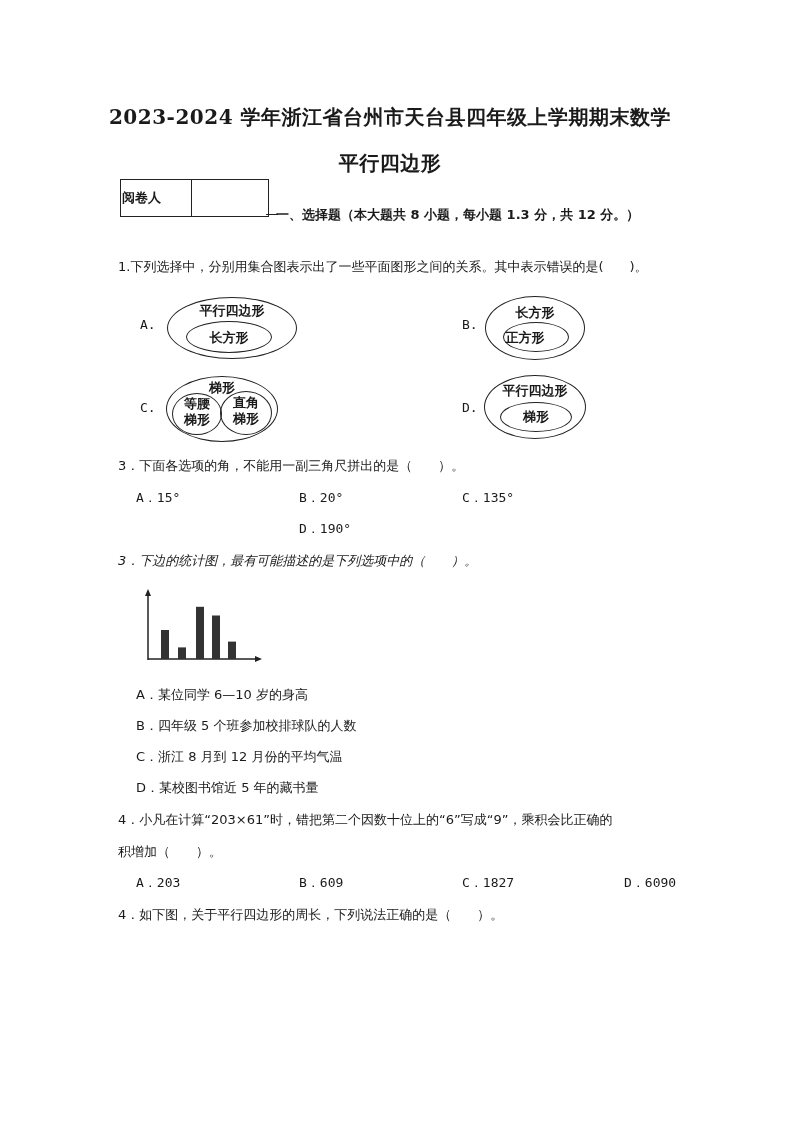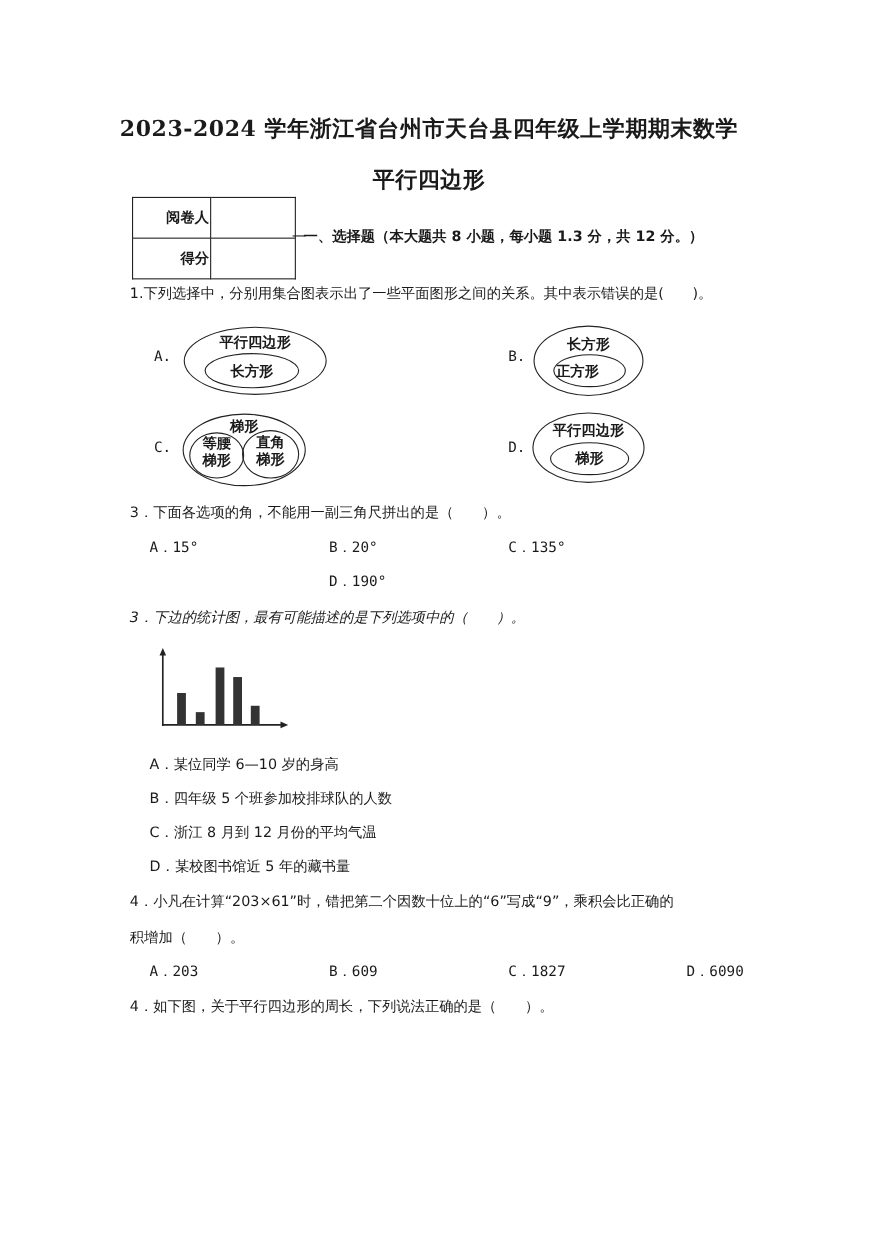--- a/index.html
+++ b/index.html
@@ -3,21 +3,21 @@
 <meta charset="utf-8">
 <style>
   html, body { margin:0; padding:0; background:#ffffff; }
   body { width:793px; height:1122px; position:relative; overflow:hidden; color:#1a1a1a;
          font-family:"DejaVu Serif", "Liberation Serif", serif; }
   .abs { position:absolute; }
   .title { left:0; width:780px; text-align:center; font-weight:bold; font-size:20px; letter-spacing:0.5px; }
   .t1 { top:104px; }
   .t2 { top:150px; }
   table.score { position:absolute; left:120px; top:179px; border-collapse:collapse; }
-  table.score td { border:1.3px solid #222; height:34px; font-size:13px; font-weight:bold; text-align:right;
+  table.score td { border:1.3px solid #222; height:34px; font-size:13px; font-weight:bold; text-align:left;
                    font-family:"DejaVu Sans", sans-serif; }
   table.score td.lbl { width:68px; }
   table.score td.val { width:74px; }
   .sec-line { left:266px; top:214px; width:12px; border-top:1.3px solid #222; }
   .sec-title { left:276px; top:206px; font-size:13px; font-weight:bold; font-family:"DejaVu Sans", sans-serif; }
   .q { font-size:13px; font-family:"DejaVu Sans", sans-serif; white-space:nowrap; }
   .opt { font-size:13px; font-family:"DejaVu Sans Mono", "Liberation Mono", monospace; white-space:nowrap; }
   .ellipse { position:absolute; border:1.8px solid #222; border-radius:50%; box-sizing:border-box; }
   .elabel { position:absolute; font-weight:bold; font-size:13px; font-family:"DejaVu Sans", sans-serif; text-align:center; white-space:nowrap; }
   .chart { position:absolute; left:140px; top:588px; width:125px; height:75px; }
@@ -25,24 +25,20 @@
 </head>
 <body>
 
 <div class="abs title t1">2023-2024 学年浙江省台州市天台县四年级上学期期末数学</div>
 <div class="abs title t2">平行四边形</div>
 
 <table class="score">
   <tbody>
       <tr>
     <td class="lbl">阅卷人</td>
-    <td class="val"></td>
-  </tr>
-  <tr>
-    <td class="lbl">得分</td>
     <td class="val"></td>
   </tr>
 </tbody>
   </table>
 <div class="abs sec-line"></div>
 <div class="abs sec-title">一、选择题（本大题共 8 小题，每小题 1.3 分，共 12 分。）</div>
 
 <div class="abs q" style="left:118px; top:258px;">1.下列选择中，分别用集合图表示出了一些平面图形之间的关系。其中表示错误的是(　　)。</div>
 
 <div class="abs opt" style="left:140px; top:317px;">A.</div>

